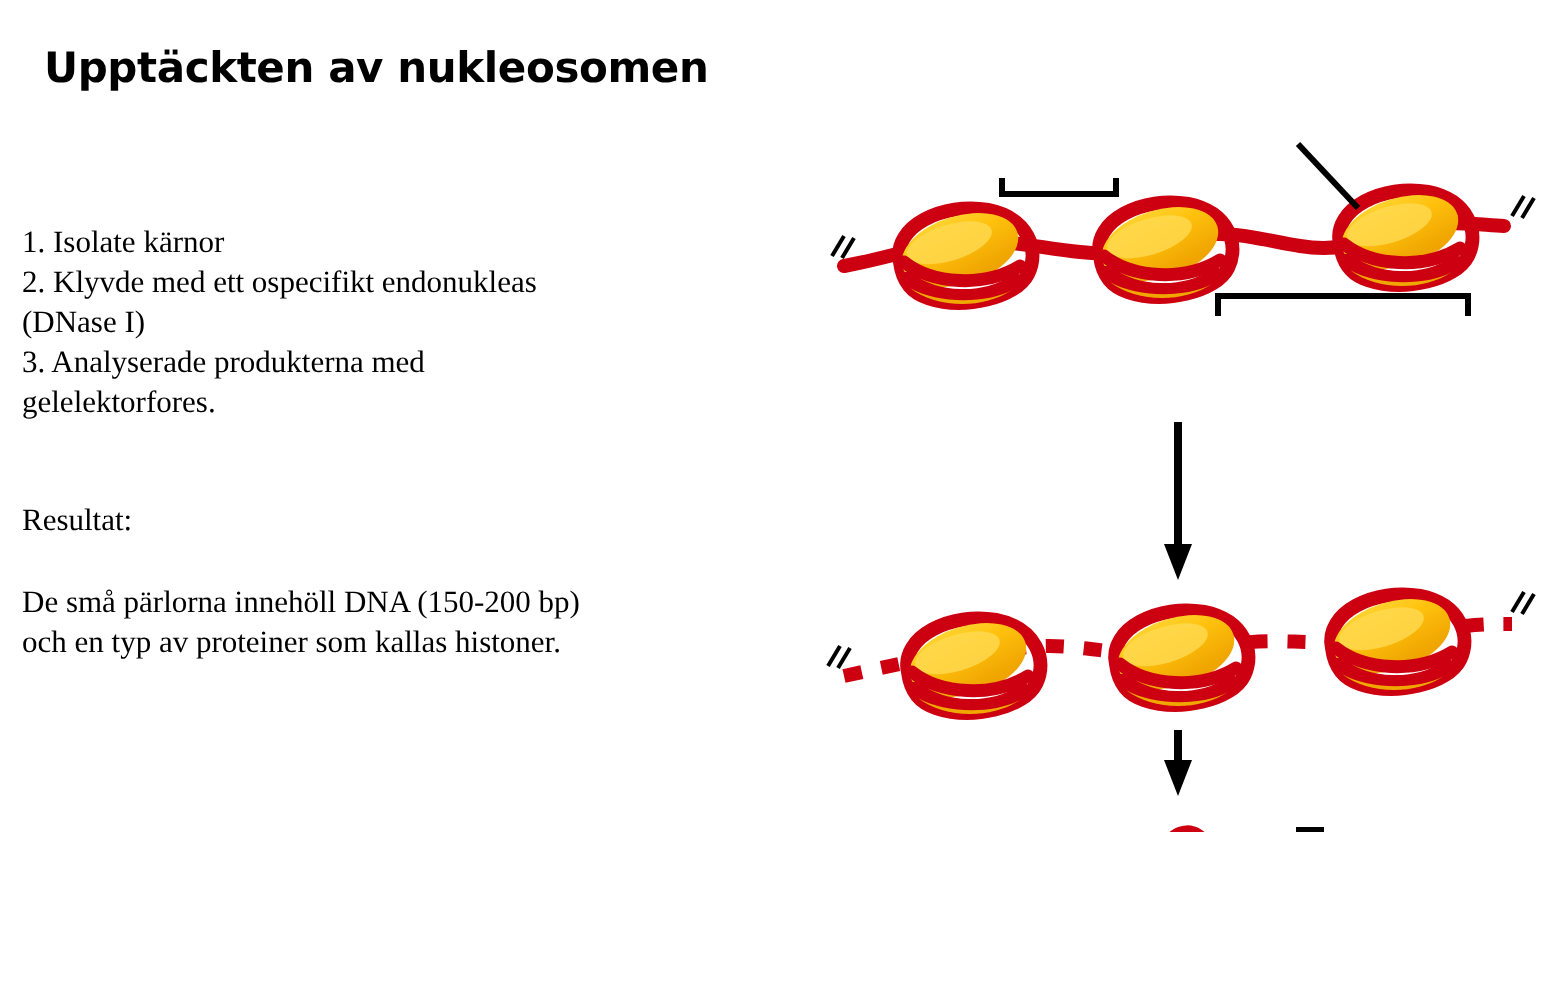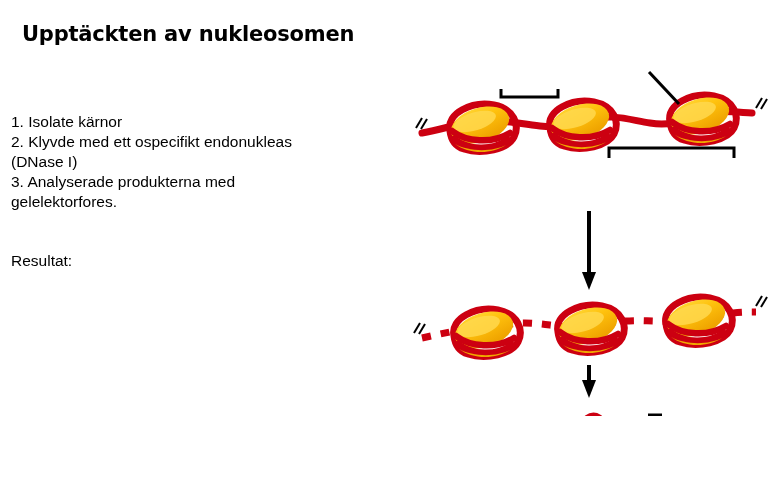--- a/index.html
+++ b/index.html
@@ -23,21 +23,21 @@
     left: 22px;
     top: 22px;
     font-family: "DejaVu Sans", sans-serif;
     font-size: 21px;
     font-weight: bold;
     letter-spacing: -0.2px;
     white-space: nowrap;
   }
   .body-text {
     position: absolute;
-    font-family: Liberation Sans, sans-serif;
+    font-family: Liberation Serif, serif;
     font-size: 15.5px;
     line-height: 20px;
     color: #000000;
     white-space: pre-line;
   }
   #steps-list   { left: 11px; top: 112px; width: 400px; }
   #result-label { left: 11px; top: 251px; }
   #result-text  { left: 11px; top: 292px; width: 400px; }
 
   
@@ -58,20 +58,22 @@
   <div id="slide-title">Upptäckten av nukleosomen</div>
 
   <div id="steps-list" class="body-text">1. Isolate kärnor
 2. Klyvde med ett ospecifikt endonukleas
 (DNase I)
 3. Analyserade produkterna med
 gelelektorfores.</div>
 
   <div id="result-label" class="body-text">Resultat:</div>
 
+  <div id="result-text" class="body-text">De små pärlorna innehöll DNA (150-200 bp)
+och en typ av proteiner som kallas histoner.</div>
 
   <div id="diagram">
 
     <svg width="384" height="494" viewBox="0 0 384 494">
 
       <defs>
 
         <linearGradient id="goldGrad" x1="0" y1="0" x2="0.35" y2="1">
           <stop offset="0%" stop-color="#FFD93B"></stop>
           <stop offset="45%" stop-color="#FFC20E"></stop>

